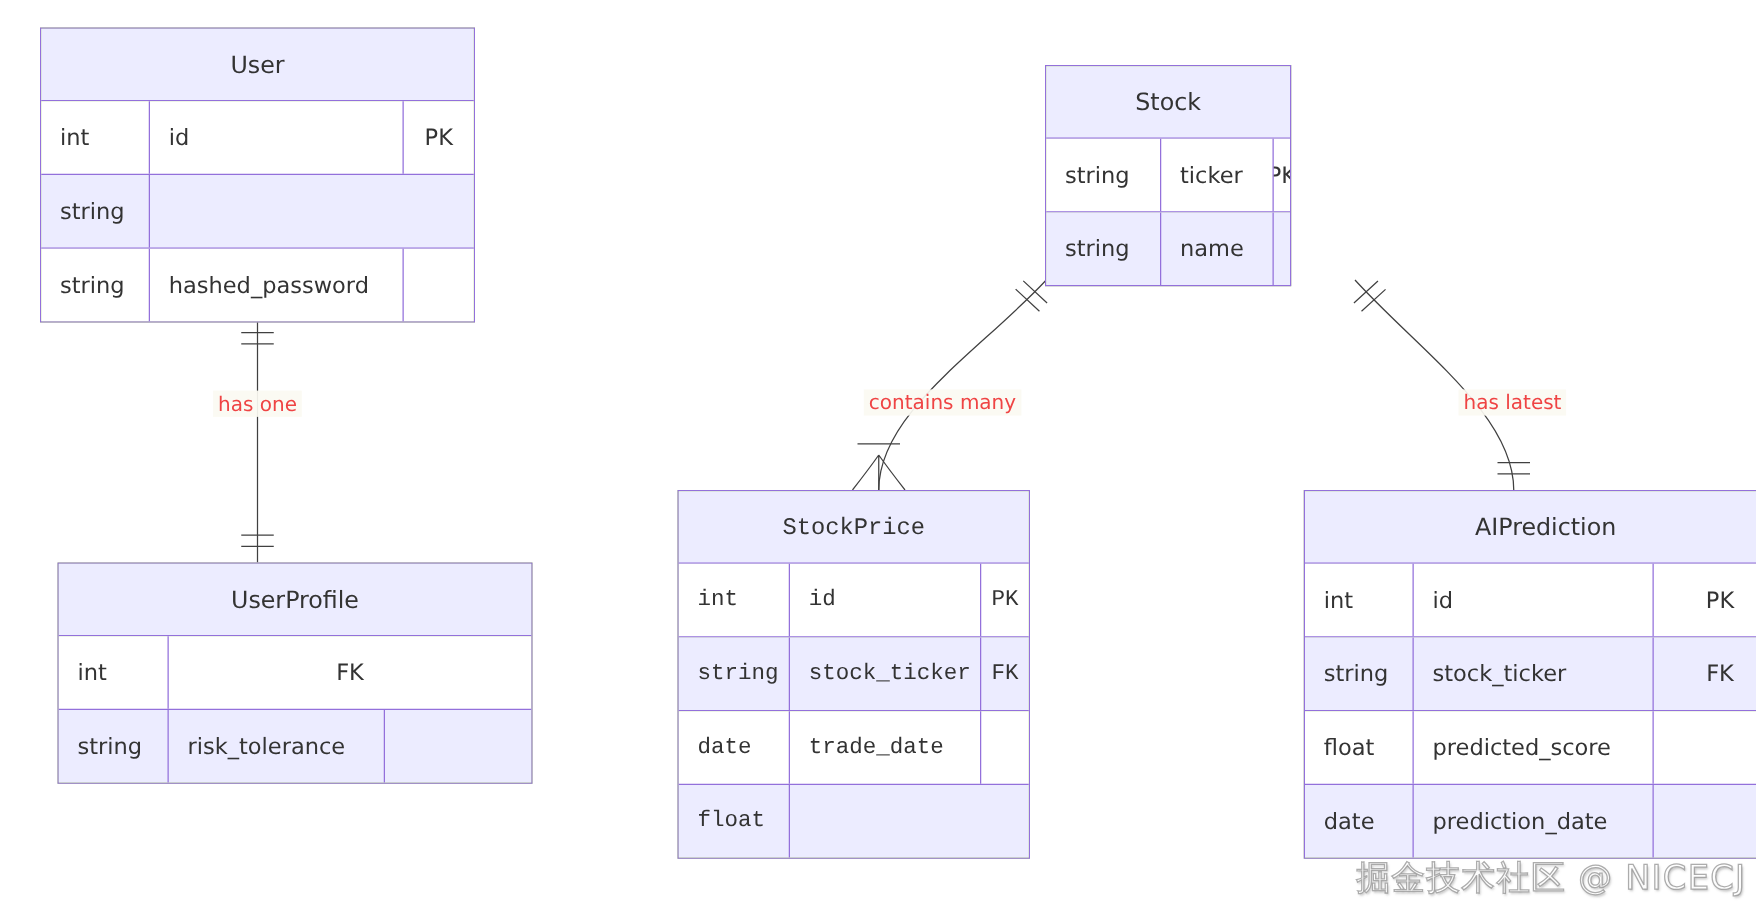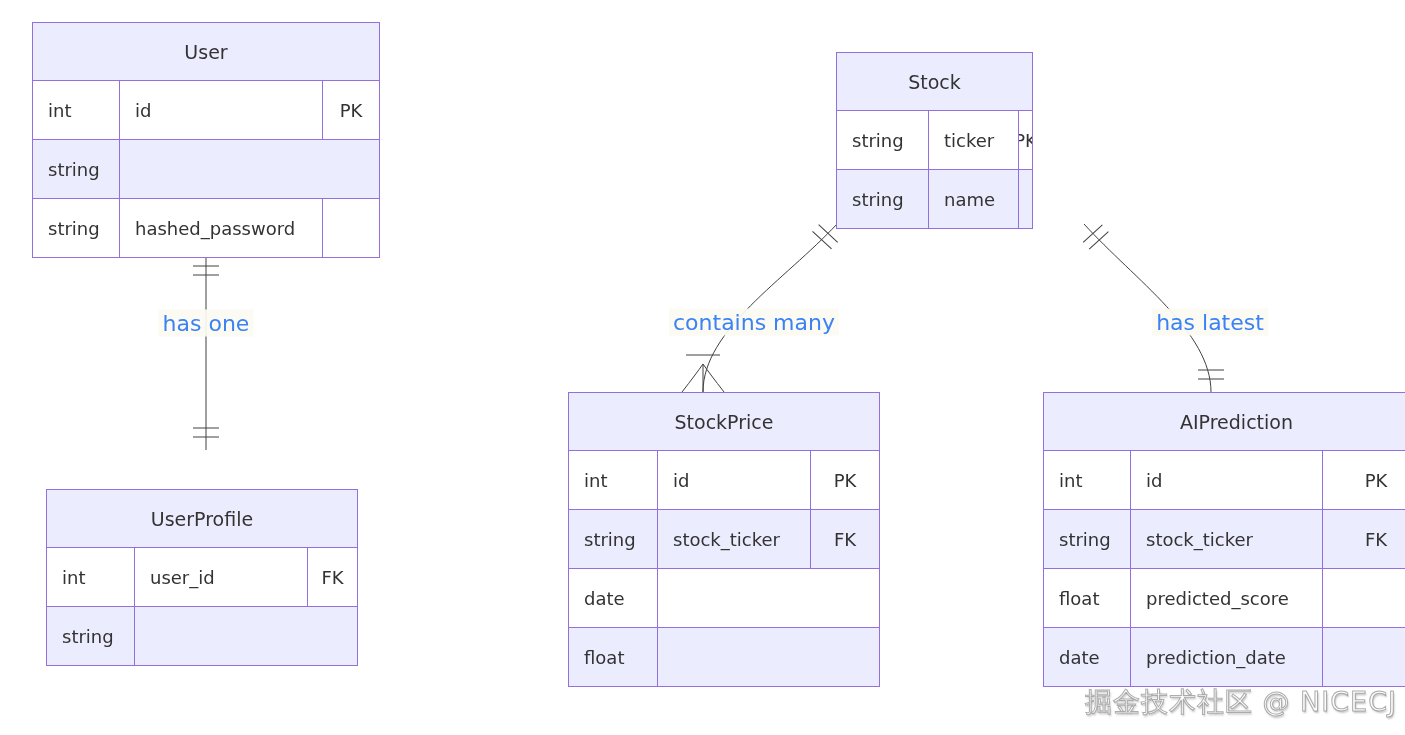--- a/index.html
+++ b/index.html
@@ -28,21 +28,21 @@
     padding-left:15px; border-right:1px solid #9370DB; overflow:hidden;
   }
   .cell-type { width:var(--c1); }
   .cell-attr { width:var(--c2); }
   .cell-key  { flex:1; justify-content:center; padding-left:0; border-right:none; }
 
   
   .rel-label {
     position:absolute; transform:translate(-50%,-50%);
     background:rgba(251,250,242,0.92); padding:1px 4px;
-    font-size:22px; color:#3b82f6; white-space:nowrap;
+    font-size:16px; color:#ef4444; white-space:nowrap;
   }
 
   
   .watermark {
     position:absolute; right:8px; top:684px;
     font-size:27px; letter-spacing:1px; white-space:nowrap;
     color:rgba(255,255,255,0.92);
     -webkit-text-stroke:1px rgba(145,145,145,0.75);
     text-shadow:1px 2px 2px rgba(120,120,120,0.45), -1px -1px 1px rgba(255,255,255,0.85);
     text-align:center;
@@ -81,61 +81,62 @@
         <div class="cell cell-type">string</div>
         <div class="cell cell-key"></div>
       </div>
       <div class="entity-row">
         <div class="cell cell-type">string</div>
         <div class="cell cell-attr">hashed_password</div>
         <div class="cell cell-key"></div>
       </div>
     </div>
 
-  <div class="entity" style="left:46px; top:450px; width:312px;margin-top:39px; --c1:88px; --c2:173px;">
+  <div class="entity" style="left:46px; top:450px; width:380px; --c1:88px; --c2:173px;">
       <div class="entity-header">UserProfile</div>
       <div class="entity-row">
         <div class="cell cell-type">int</div>
-        <div class="cell cell-attr">user_id</div>
         <div class="cell cell-key">FK</div>
       </div>
       <div class="entity-row alt">
         <div class="cell cell-type">string</div>
+        <div class="cell cell-attr">risk_tolerance</div>
         <div class="cell cell-key"></div>
       </div>
     </div>
 
   <div class="entity" style="left:836px; top:52px; width:197px; --c1:92px; --c2:90px;">
       <div class="entity-header">Stock</div>
       <div class="entity-row">
         <div class="cell cell-type">string</div>
         <div class="cell cell-attr">ticker</div>
         <div class="cell cell-key">PK</div>
       </div>
       <div class="entity-row alt">
         <div class="cell cell-type">string</div>
         <div class="cell cell-attr">name</div>
         <div class="cell cell-key"></div>
       </div>
     </div>
 
-  <div class="entity" style="left:568px; top:392px; width:312px; --c1:89px; --c2:153px;">
+  <div class="entity" style="left:542px; top:392px; width:282px;font-family:Liberation Mono, monospace; --c1:89px; --c2:153px;">
       <div class="entity-header">StockPrice</div>
       <div class="entity-row">
         <div class="cell cell-type">int</div>
         <div class="cell cell-attr">id</div>
         <div class="cell cell-key">PK</div>
       </div>
       <div class="entity-row alt">
         <div class="cell cell-type">string</div>
         <div class="cell cell-attr">stock_ticker</div>
         <div class="cell cell-key">FK</div>
       </div>
       <div class="entity-row">
         <div class="cell cell-type">date</div>
+        <div class="cell cell-attr">trade_date</div>
         <div class="cell cell-key"></div>
       </div>
       <div class="entity-row alt">
         <div class="cell cell-type">float</div>
         <div class="cell cell-key"></div>
       </div>
     </div>
 
   <div class="entity" style="left:1043px; top:392px; width:387px; --c1:87px; --c2:192px;">
       <div class="entity-header">AIPrediction</div>

